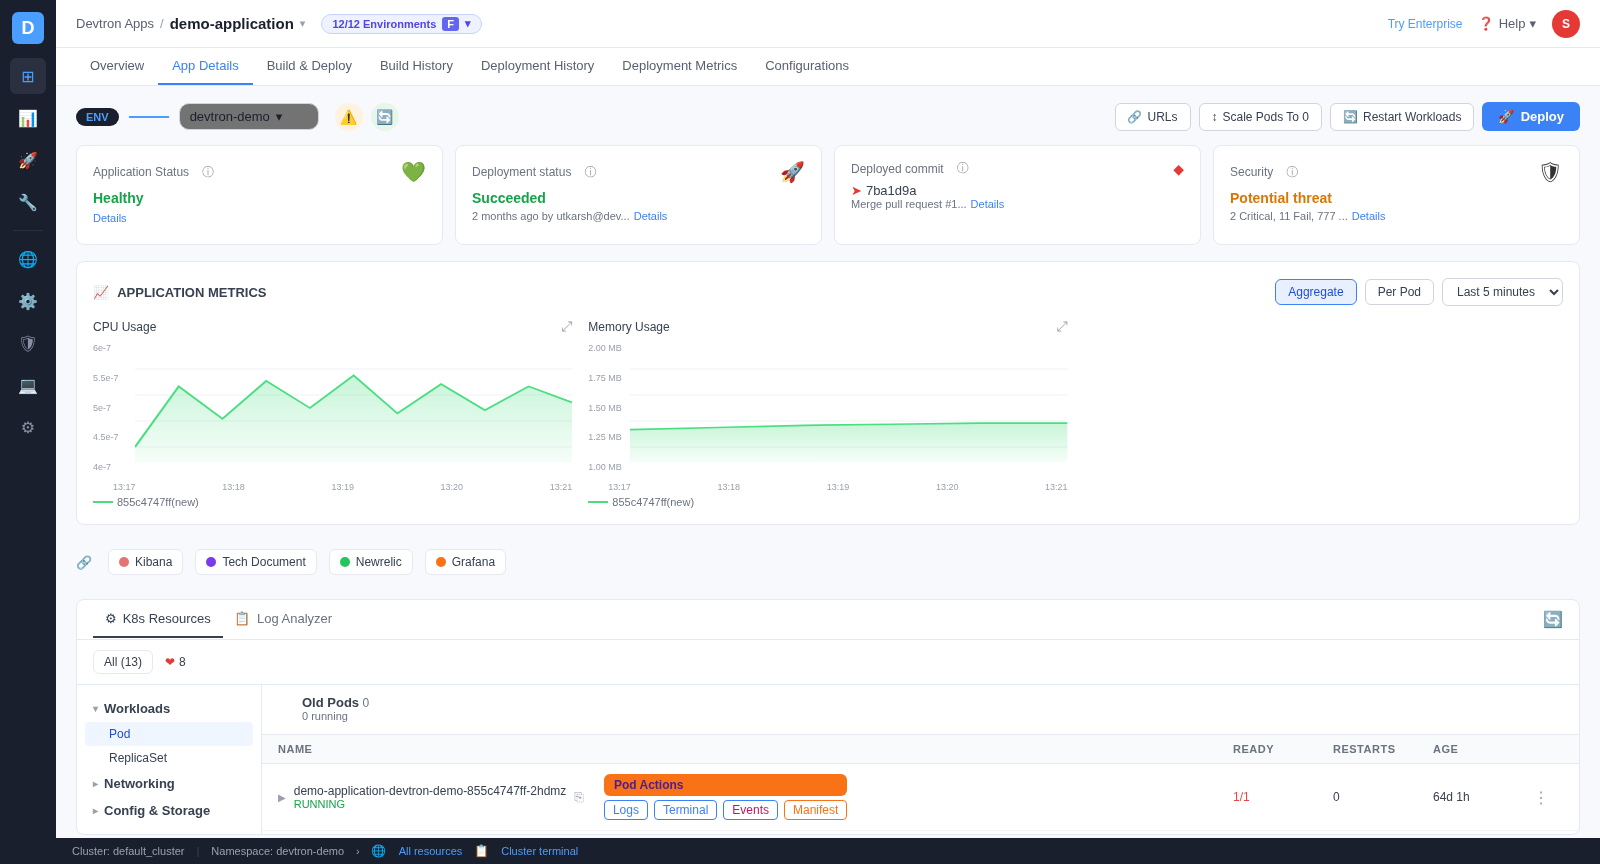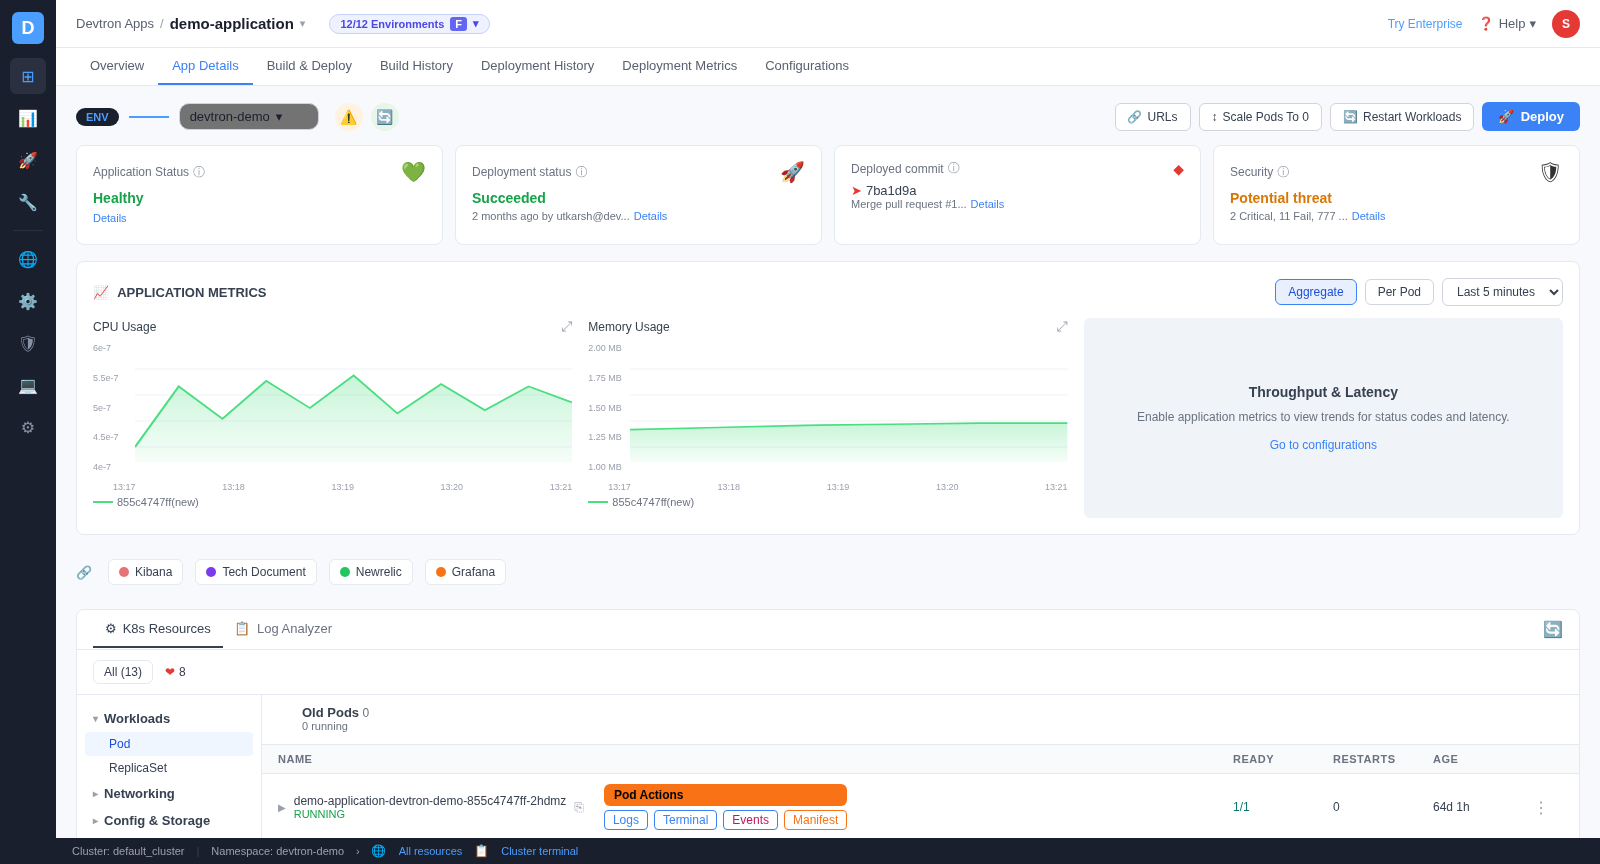--- a/index.html
+++ b/index.html
@@ -15,21 +15,21 @@
     
     .main { flex: 1; display: flex; flex-direction: column; overflow: hidden; background: #fff; }
 
     
     .topbar { height: 48px; background: #fff; border-bottom: 1px solid #e5e9f0; display: flex; align-items: center; padding: 0 20px; gap: 8px; flex-shrink: 0; justify-content: flex-end; }
     .topbar-breadcrumb { display: flex; align-items: center; gap: 6px; font-size: 13px; }
     .topbar-breadcrumb .app-name { color: #5a6070; }
     .topbar-breadcrumb .separator { color: #9aa0ad; }
     .topbar-breadcrumb .current { color: #1a1f2e; font-weight: 600; font-size: 15px; }
     .topbar-breadcrumb .chevron { color: #9aa0ad; font-size: 11px; cursor: pointer; }
-    .topbar-env-badge { margin-left: 16px; background: #eef2ff; border: 1px solid #c7d2fe; border-radius: 12px; padding: 2px 10px; font-size: 11px; font-weight: 600; color: #4f46e5; display: flex; align-items: center; gap: 6px; }
+    .topbar-env-badge { margin-left: 8px; background: #eef2ff; border: 1px solid #c7d2fe; border-radius: 12px; padding: 2px 10px; font-size: 11px; font-weight: 600; color: #4f46e5; display: flex; align-items: center; gap: 6px; }
     .topbar-filter { font-size: 11px; background: #6366f1; color: white; border-radius: 3px; padding: 1px 5px; font-weight: 700; }
     .topbar-actions { margin-left: auto; display: flex; align-items: center; gap: 16px; }
     .try-enterprise { color: #4a9eff; font-size: 12px; font-weight: 500; cursor: pointer; }
     .help-btn { display: flex; align-items: center; gap: 4px; color: #5a6070; font-size: 13px; cursor: pointer; }
     .user-avatar { width: 28px; height: 28px; border-radius: 50%; background: #e53935; color: white; display: flex; align-items: center; justify-content: center; font-size: 12px; font-weight: 700; cursor: pointer; }
 
     
     .nav-tabs { background: #fff; border-bottom: 1px solid #e5e9f0; display: flex; padding: 0 20px; flex-shrink: 0; }
     .nav-tab { padding: 10px 14px; font-size: 13px; color: #5a6070; cursor: pointer; border-bottom: 2px solid transparent; white-space: nowrap; }
     .nav-tab.active { color: #3b82f6; border-bottom-color: #3b82f6; font-weight: 500; }
@@ -45,21 +45,21 @@
     .env-icons { display: flex; align-items: center; gap: 8px; margin-left: 6px; }
     .env-icon-btn { width: 28px; height: 28px; display: flex; align-items: center; justify-content: center; border-radius: 50%; cursor: pointer; font-size: 14px; }
     .env-actions { margin-left: auto; display: flex; align-items: center; gap: 8px; }
     .env-action-btn { display: flex; align-items: center; gap: 5px; border: 1px solid #d1d5db; border-radius: 6px; padding: 6px 12px; font-size: 12px; color: #374151; background: #fff; cursor: pointer; font-weight: 500; }
     .deploy-btn { display: flex; align-items: center; gap: 6px; border: none; border-radius: 6px; padding: 7px 16px; font-size: 13px; color: #fff; background: #3b82f6; cursor: pointer; font-weight: 600; }
 
     
     .status-cards { display: grid; grid-template-columns: repeat(4, 1fr); gap: 12px; margin-bottom: 16px; }
     .status-card { background: #fff; border: 1px solid #e5e9f0; border-radius: 8px; padding: 14px 16px; position: relative; }
     .status-card-header { display: flex; align-items: center; justify-content: space-between; margin-bottom: 6px; }
-    .status-card-title { font-size: 12px; color: #6b7280; display: flex; align-items: center; gap: 4px; }
+    .status-card-title { font-size: 12px; color: #6b7280; display: flex; align-items: center; gap: 13px; }
     .status-card-icon { font-size: 20px; }
     .status-value { font-size: 14px; font-weight: 600; margin-bottom: 4px; }
     .status-value.healthy { color: #16a34a; }
     .status-value.succeeded { color: #16a34a; }
     .status-value.threat { color: #d97706; }
     .status-detail { font-size: 11px; color: #6b7280; margin-bottom: 8px; display: flex; align-items: center; gap: 4px; }
     .detail-link { color: #3b82f6; font-size: 11px; cursor: pointer; font-weight: 500; }
     .commit-hash { color: #374151; font-weight: 500; display: flex; align-items: center; gap: 4px; }
     .commit-diamond { color: #e53935; font-size: 14px; }
 
@@ -103,21 +103,21 @@
     .pod-section-count { color: #6b7280; }
     .pod-section-running { color: #6b7280; font-size: 11px; }
     .pods-table { width: 100%; }
     .table-header { display: grid; grid-template-columns: 1fr 100px 100px 100px 30px; padding: 8px 16px; background: #f9fafb; border-bottom: 1px solid #e5e9f0; font-size: 11px; font-weight: 600; color: #6b7280; text-transform: uppercase; letter-spacing: 0.5px; }
     .table-row { display: grid; grid-template-columns: 1fr 100px 100px 100px 30px; padding: 10px 16px; border-bottom: 1px solid #f3f4f6; align-items: center; }
     .pod-name-cell { display: flex; align-items: center; gap: 8px; }
     .pod-expand { color: #9aa0ad; cursor: pointer; font-size: 10px; }
     .pod-name { font-size: 12px; color: #374151; font-weight: 500; }
     .pod-status { font-size: 11px; color: #16a34a; font-weight: 500; }
     .pod-copy { color: #9aa0ad; cursor: pointer; font-size: 12px; }
-    .pod-actions-label { background: #f97316; color: #000000; border-radius: 6px; padding: 4px 10px; font-size: 12px; font-weight: 600; cursor: pointer; }
+    .pod-actions-label { background: #f97316; color: #4c1d95; border-radius: 6px; padding: 4px 10px; font-size: 12px; font-weight: 600; cursor: pointer; }
     .pod-action-links { display: flex; gap: 6px; margin-top: 4px; }
     .pod-action-link { font-size: 12px; font-weight: 500; cursor: pointer; border: 1px solid; border-radius: 4px; padding: 2px 8px; }
     .pod-action-link.logs { color: #3b82f6; border-color: #3b82f6; }
     .pod-action-link.terminal { color: #3b82f6; border-color: #3b82f6; }
     .pod-action-link.events { color: #be185d; border-color: #3b82f6; }
     .pod-action-link.manifest { color: #f97316; border-color: #f97316; }
     .pod-dots { color: #9aa0ad; cursor: pointer; font-size: 16px; }
     .workloads-tree { width: 185px; border-right: 1px solid #e5e9f0; padding: 10px 0; flex-shrink: 0; font-size: 13px; }
     .workload-group { padding: 6px 16px; cursor: pointer; color: #374151; font-weight: 600; display: flex; align-items: center; gap: 6px; }
     .workload-group.collapsible::before { content: '▾'; font-size: 10px; color: #9aa0ad; }
@@ -380,25 +380,20 @@
               <span>13:20</span>
               <span>13:21</span>
             </div>
           </div>
           <div class="chart-legend">
             <span class="chart-legend-line"></span>
             <span>855c4747ff(new)</span>
           </div>
         </div>
 
-        <div class="throughput-placeholder">
-          <div class="throughput-title">Throughput &amp; Latency</div>
-          <div class="throughput-desc">Enable application metrics to view trends for status codes and latency.</div>
-          <a class="throughput-link">Go to configurations</a>
-        </div>
       </div>
     </div>
 
     <div class="external-links">
       <div class="ext-link-icon">🔗</div>
       <div class="ext-link">
         <span style="width:10px;height:10px;border-radius:50%;background:#e57373;display:inline-block;"></span>
         <span>Kibana</span>
       </div>
       <div class="ext-link">
@@ -490,21 +485,21 @@
                 <div style="margin-left:12px;">
                   <div class="pod-actions-label">Pod Actions</div>
                   <div class="pod-action-links">
                     <span class="pod-action-link logs">Logs</span>
                     <span class="pod-action-link terminal">Terminal</span>
                     <span class="pod-action-link events">Events</span>
                     <span class="pod-action-link manifest">Manifest</span>
                   </div>
                 </div>
               </div>
-              <span style="font-size:12px;color:#0f766e;">1/1</span>
+              <span style="font-size:12px;color:#ef4444;">1/1</span>
               <span style="font-size:12px;color:#374151;">0</span>
               <span style="font-size:12px;color:#374151;">64d 1h</span>
               <span class="pod-dots">⋮</span>
             </div>
           </div>
         </div>
       </div>
     </div>
 
   </div>

